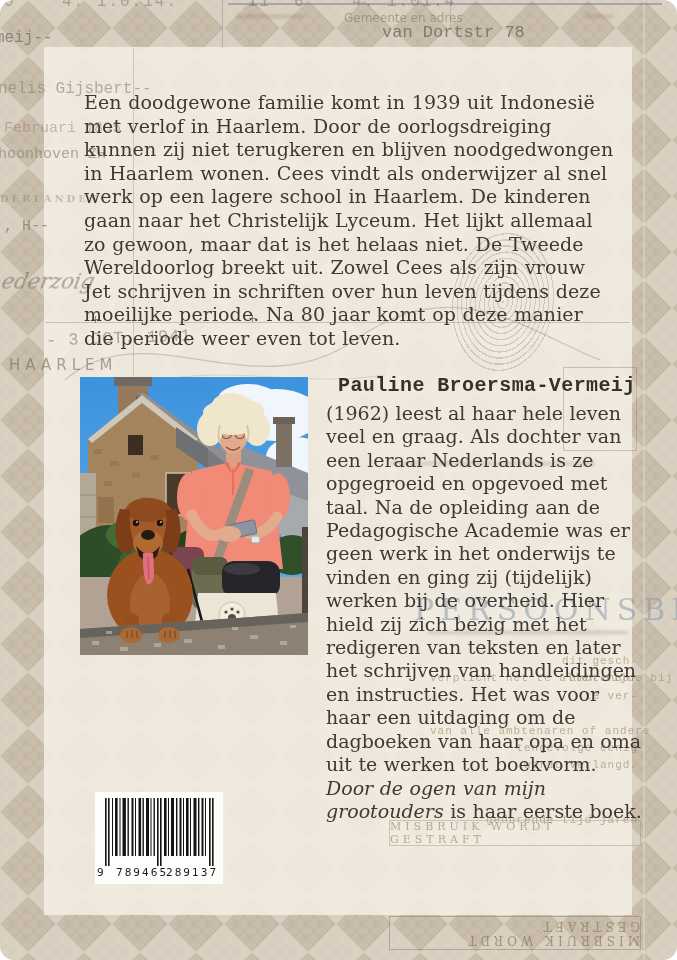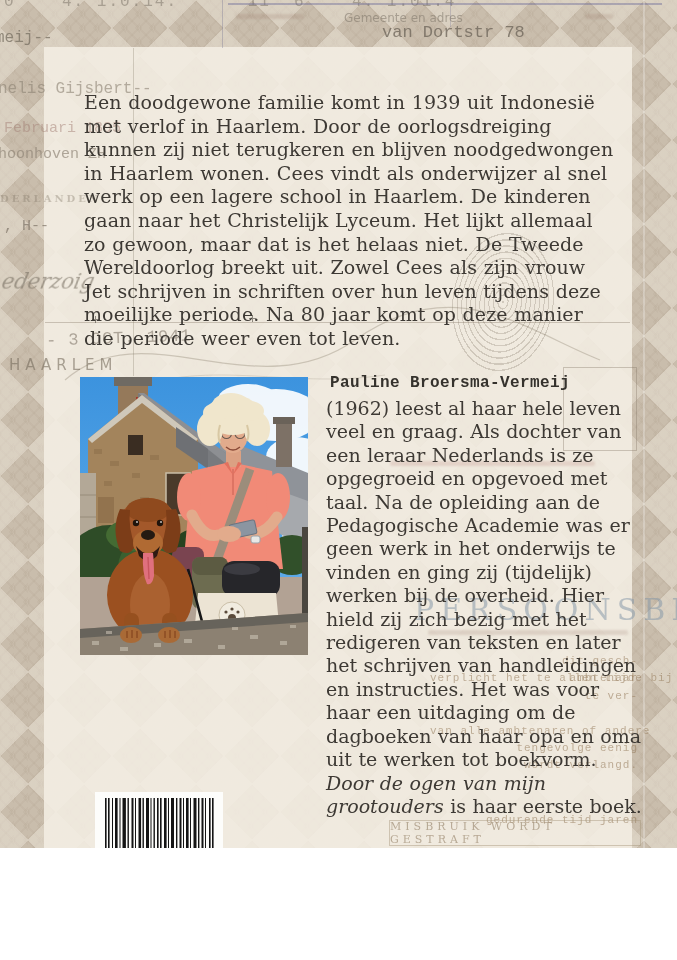--- a/index.html
+++ b/index.html
@@ -1,39 +1,39 @@
 <!DOCTYPE html>
 <html><head>
 <meta charset="utf-8">
 <style>
   html,body{margin:0;padding:0;}
   body{width:677px;height:960px;overflow:hidden;position:relative;
        font-family:"DejaVu Serif","Liberation Serif",serif;}
-  .stage{position:absolute;left:0;top:0;width:677px;height:848px;overflow:hidden;
+  .stage{position:absolute;left:0;top:0;width:677px;height:960px;overflow:hidden;
     background-color:#c9bdac;
     background-image:
       linear-gradient(45deg, rgba(240,233,221,.45) 25%, transparent 25.5%, transparent 74.5%, rgba(240,233,221,.45) 75%),
       linear-gradient(135deg, rgba(240,233,221,.45) 25%, transparent 25.5%, transparent 74.5%, rgba(240,233,221,.45) 75%),
       repeating-linear-gradient(45deg, rgba(120,105,85,.05) 0 2px, transparent 2px 8px),
       repeating-linear-gradient(135deg, rgba(120,105,85,.05) 0 2px, transparent 2px 8px);
-    background-size:56px 56px,56px 56px,14px 14px,14px 14px;}
+    background-size:56px 56px,56px 56px,14px 14px,14px 14px;border-radius:14px;}
   .panel{position:absolute;left:44px;top:47px;width:588px;height:868px;
     background:rgba(244,238,227,.87);}
   .mono{font-family:"Liberation Mono","DejaVu Sans Mono",monospace;}
   .frag{position:absolute;white-space:pre;}
   .line{position:absolute;}
   .noise{position:absolute;background:rgba(150,115,100,.20);filter:blur(1px);height:5px;border-radius:2px;}
   .fingerprint{position:absolute;left:452px;top:232px;width:102px;height:140px;border-radius:50%;
     background:repeating-radial-gradient(ellipse at 50% 50%, rgba(118,106,90,.34) 0 1px, transparent 1px 4.5px);
     transform:rotate(8deg);opacity:.75;}
   .synopsis{position:absolute;left:84px;top:91px;width:530px;font-size:19px;line-height:23.6px;
     color:#3d3934;letter-spacing:.1px;word-spacing:.5px;}
   .bio{position:absolute;left:326px;top:374px;width:318px;color:#3d3934;}
   .bio-name{font-family:"Liberation Mono","DejaVu Sans Mono",monospace;font-weight:700;
-    font-size:16px;letter-spacing:.4px;color:#35322d;margin:0 0 5px 4px;}
+    font-size:20px;letter-spacing:.4px;color:#35322d;margin:0 0 5px 12px;}
   .bio-text{font-size:19px;line-height:23.4px;word-spacing:.4px;}
   .bio-text .ital{font-style:italic;}
   .photo{position:absolute;left:80px;top:377px;width:228px;height:278px;}
   .logo{position:absolute;left:86px;top:746px;font-size:30px;font-weight:700;font-style:italic;
     color:#0e0d0b;letter-spacing:-.5px;font-family:"DejaVu Serif",serif;}
   .logo .oe{border-bottom:3px solid #0e0d0b;padding-bottom:0px;}
   .logo .upright{font-style:normal;font-family:"DejaVu Sans","Liberation Sans",sans-serif;letter-spacing:-1px;}
   .barcode-box{position:absolute;left:95px;top:792px;width:128px;height:92px;background:#fdfdfb;}
   .barcode-nums{position:absolute;left:0;top:74px;width:128px;font-family:"DejaVu Sans",sans-serif;
     font-size:10.5px;color:#1a1a1a;}

